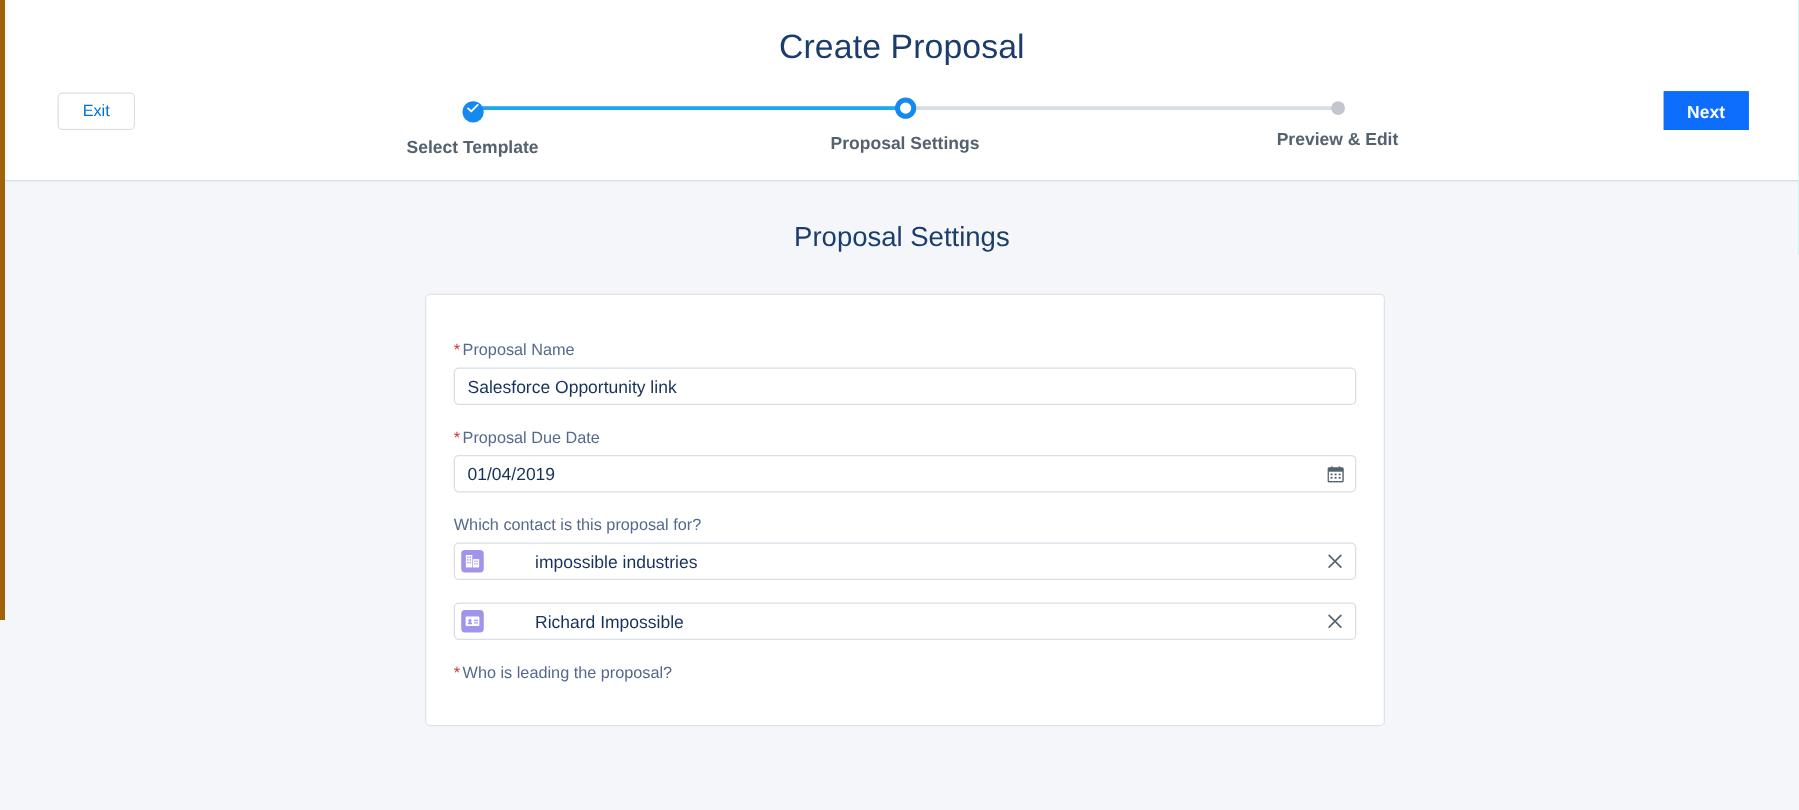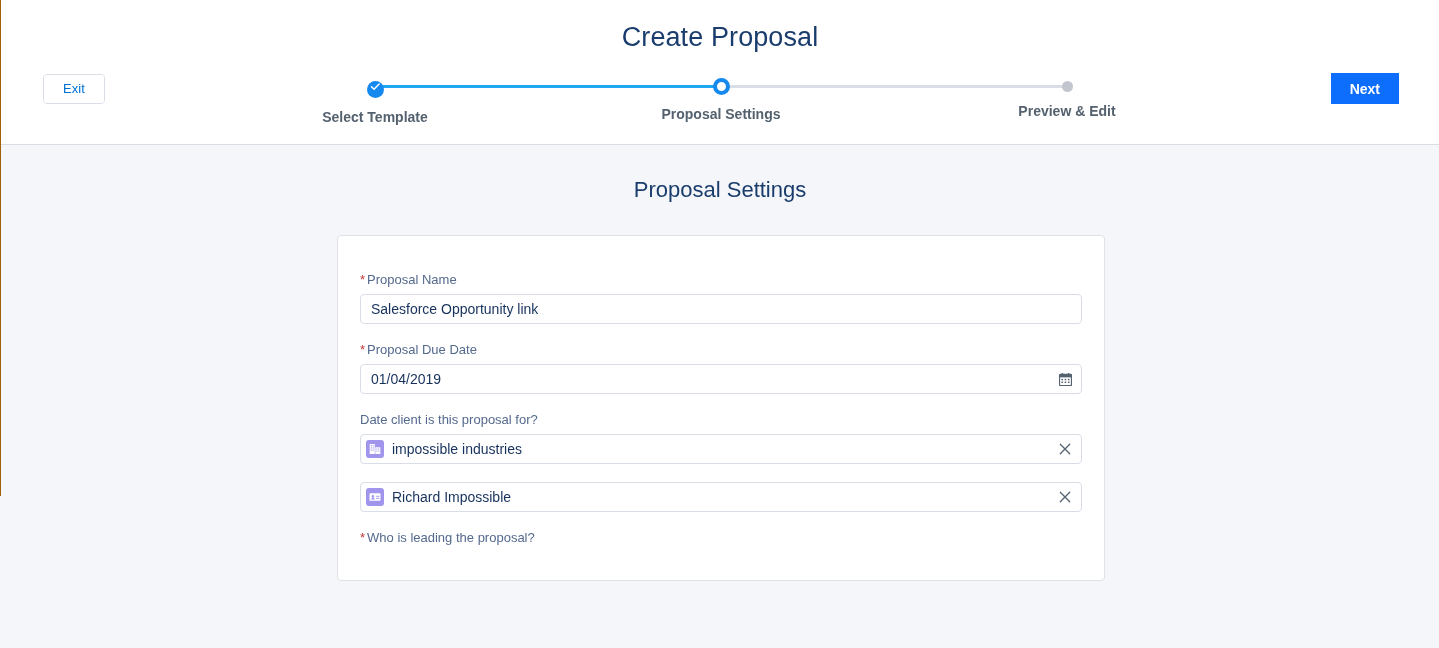--- a/index.html
+++ b/index.html
@@ -12,21 +12,21 @@
     font-family: "Liberation Sans", sans-serif;
     background: #f4f6f9;
     color: #16325c;
     -webkit-font-smoothing: antialiased;
   }
   #app {
     position: relative;
     width: 1439px;
     height: 496px;
     background: #5eead4;
-    border-left: 1px solid #a16207;
+    border-left: 4px solid #a16207;
   }
 
   
   .header {
     position: relative;
     height: 145px;
     background: #ffffff;
     border-bottom: 1px solid #d8dde6;
   }
   .page-title {
@@ -200,20 +200,21 @@
     background: #fff;
     border: 1px solid #d8dde6;
     border-radius: 4px;
     display: flex;
     align-items: center;
     padding: 0 10px;
   }
   .input-wrap.pill {
     border-radius: 4px;
     padding-left: 5px;
+    gap: 33px;
   }
   .input-value {
     font-size: 14px;
     color: #16325c;
     line-height: 28px;
     flex: 1;
     white-space: nowrap;
     overflow: hidden;
   }
   .icon-badge {
@@ -323,21 +324,21 @@
               <rect x="2.6" y="9.2" width="1.7" height="1.5" fill="#54616e"></rect>
               <rect x="6.1" y="9.2" width="1.7" height="1.5" fill="#54616e"></rect>
               <rect x="9.6" y="9.2" width="1.7" height="1.5" fill="#54616e"></rect>
             </svg>
           </button>
         </div>
       </div>
 
       <div class="field">
         <div class="field-label">
-          <span>Date client is this proposal for?</span>
+          <span>Which contact is this proposal for?</span>
         </div>
         <div class="input-wrap pill">
           <span class="icon-badge account">
             <svg width="12" height="12" viewBox="0 0 14 14">
               <rect x="0.8" y="1.2" width="6" height="11.6" fill="#ffffff"></rect>
               <rect x="7.4" y="5" width="5.8" height="7.8" fill="#ffffff"></rect>
               <rect x="2" y="2.6" width="1.3" height="1.3" fill="#a094ed"></rect>
               <rect x="4.3" y="2.6" width="1.3" height="1.3" fill="#a094ed"></rect>
               <rect x="2" y="5.1" width="1.3" height="1.3" fill="#a094ed"></rect>
               <rect x="4.3" y="5.1" width="1.3" height="1.3" fill="#a094ed"></rect>

